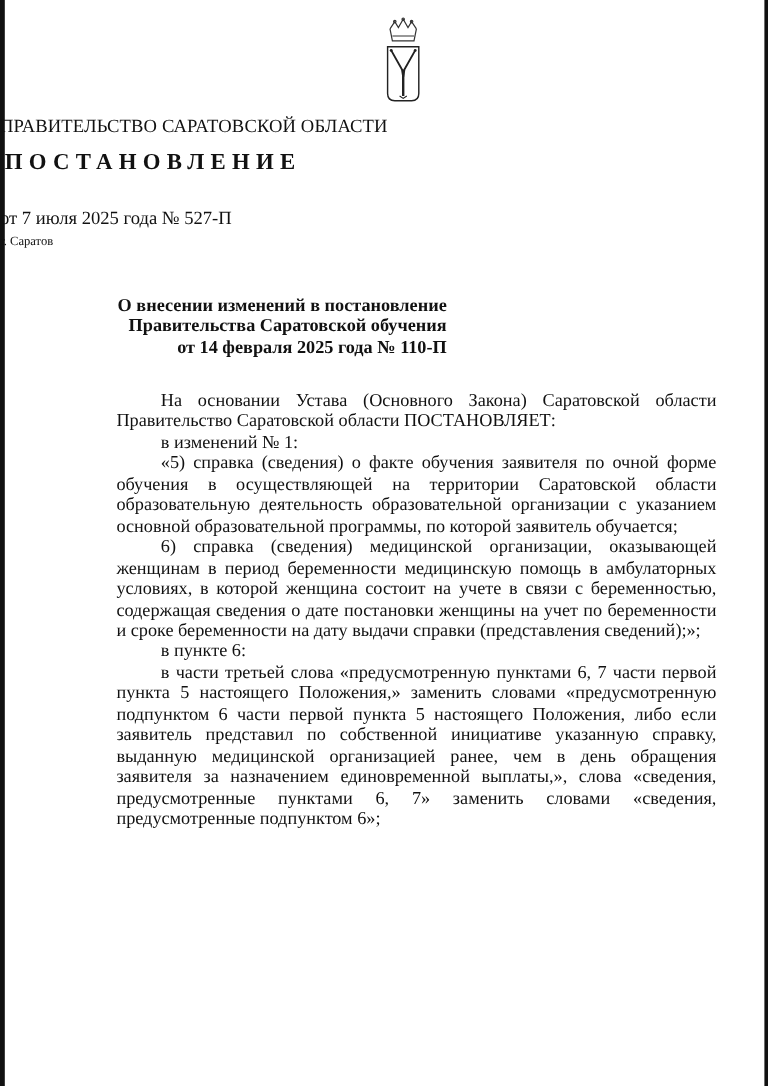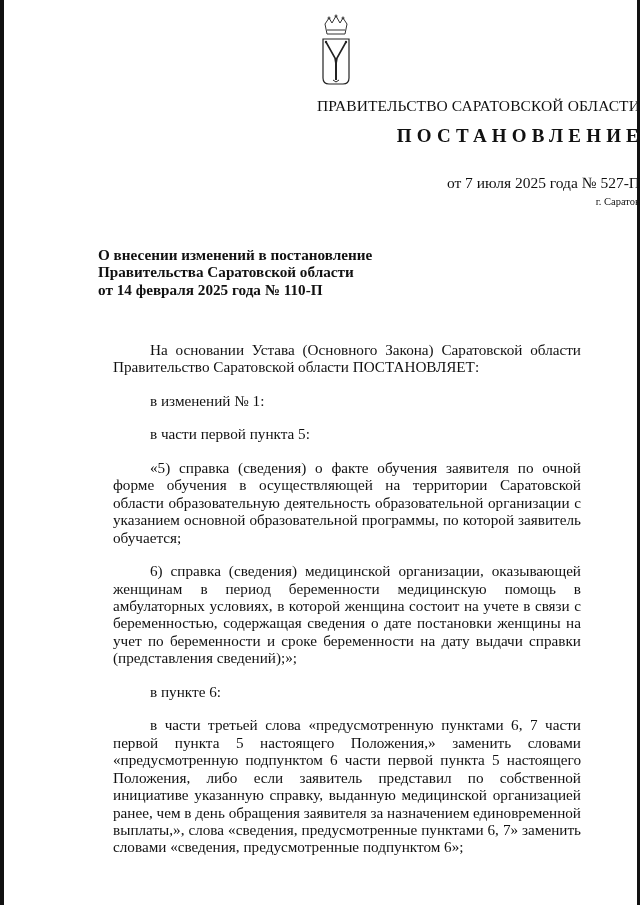--- a/index.html
+++ b/index.html
@@ -3,28 +3,28 @@
 <meta charset="utf-8">
 <style>
   html, body { margin: 0; padding: 0; }
   body {
     width: 640px; height: 905px; background: #ffffff; position: relative; overflow: hidden;
     font-family: "Liberation Serif", "DejaVu Serif", serif; color: #111;
   }
   .edge-left { position: absolute; left: 0; top: 0; width: 4px; height: 905px; background: #111; }
   .edge-right { position: absolute; right: 0; top: 0; width: 3px; height: 905px; background: #111; }
   .emblem { position: absolute; left: 321px; top: 14px; width: 30px; height: 74px; }
-  .center { position: absolute; left: 0; width: 640px; text-align: right; }
+  .center { position: absolute; left: 0; width: 640px; text-align: left; }
   .gov { top: 97px; font-size: 15.5px; letter-spacing: 0.1px; }
   .doctype { top: 125px; font-size: 19px; font-weight: bold; letter-spacing: 5.2px; padding-left: 4px; }
   .date { top: 174px; font-size: 15.5px; }
   .city { top: 196px; font-size: 10.5px; }
-  .subject { position: absolute; left: 98px; top: 246px; font-size: 15.2px; font-weight: bold; line-height: 17.4px; }
+  .subject { position: absolute; left: 98px; top: 246px; font-size: 15.2px; font-weight: bold; line-height: 17.4px; text-align: right; }
   .body-text { position: absolute; left: 97px; top: 325px; width: 500px; font-size: 15.2px; line-height: 17.45px; }
-  .p { text-align: justify; text-align-last: left; margin: 16px; text-indent: 37px; }
+  .p { text-align: justify; text-align-last: left; margin: 0; text-indent: 37px; }
 </style>
 </head>
 <body>
 
 <div class="edge-left"></div>
 <div class="edge-right"></div>
 
 <svg class="emblem" viewBox="0 0 30 74">
 
   <g fill="none" stroke="#333" stroke-width="1">
@@ -45,25 +45,24 @@
   <circle cx="25" cy="28" r="1.2" fill="#222"></circle>
 </svg>
 
 <div class="center gov">ПРАВИТЕЛЬСТВО САРАТОВСКОЙ ОБЛАСТИ</div>
 <div class="center doctype">ПОСТАНОВЛЕНИЕ</div>
 <div class="center date">от 7 июля 2025 года № 527-П</div>
 <div class="center city">г. Саратов</div>
 
 <div class="subject">
   <div>О внесении изменений в постановление</div>
-  <div>Правительства Саратовской области</div>
+  <div>Правительства Саратовской обучения</div>
   <div>от 14 февраля 2025 года № 110-П</div>
 </div>
 
 <div class="body-text">
   <p class="p">На основании Устава (Основного Закона) Саратовской области Правительство Саратовской области ПОСТАНОВЛЯЕТ:</p>
   <p class="p">в изменений № 1:</p>
-  <p class="p">в части первой пункта 5:</p>
   <p class="p">«5) справка (сведения) о факте обучения заявителя по очной форме обучения в осуществляющей на территории Саратовской области образовательную деятельность образовательной организации с указанием основной образовательной программы, по которой заявитель обучается;</p>
   <p class="p">6) справка (сведения) медицинской организации, оказывающей женщинам в период беременности медицинскую помощь в амбулаторных условиях, в которой женщина состоит на учете в связи с беременностью, содержащая сведения о дате постановки женщины на учет по беременности и сроке беременности на дату выдачи справки (представления сведений);»;</p>
   <p class="p">в пункте 6:</p>
   <p class="p">в части третьей слова «предусмотренную пунктами 6, 7 части первой пункта 5 настоящего Положения,» заменить словами «предусмотренную подпунктом 6 части первой пункта 5 настоящего Положения, либо если заявитель представил по собственной инициативе указанную справку, выданную медицинской организацией ранее, чем в день обращения заявителя за назначением единовременной выплаты,», слова «сведения, предусмотренные пунктами 6, 7» заменить словами «сведения, предусмотренные подпунктом 6»;</p>
 </div>
 
 </body></html>

